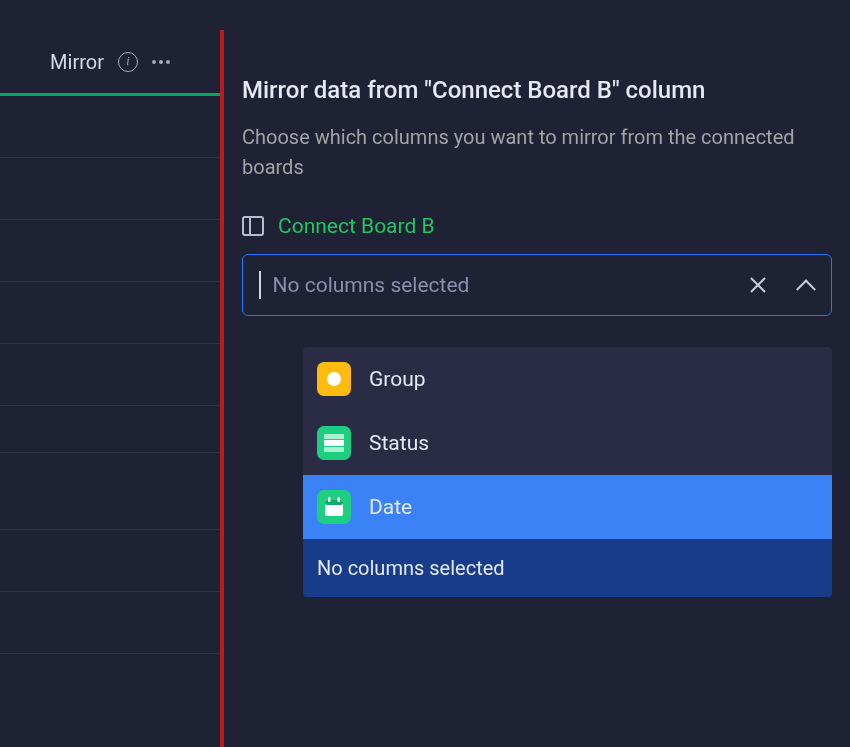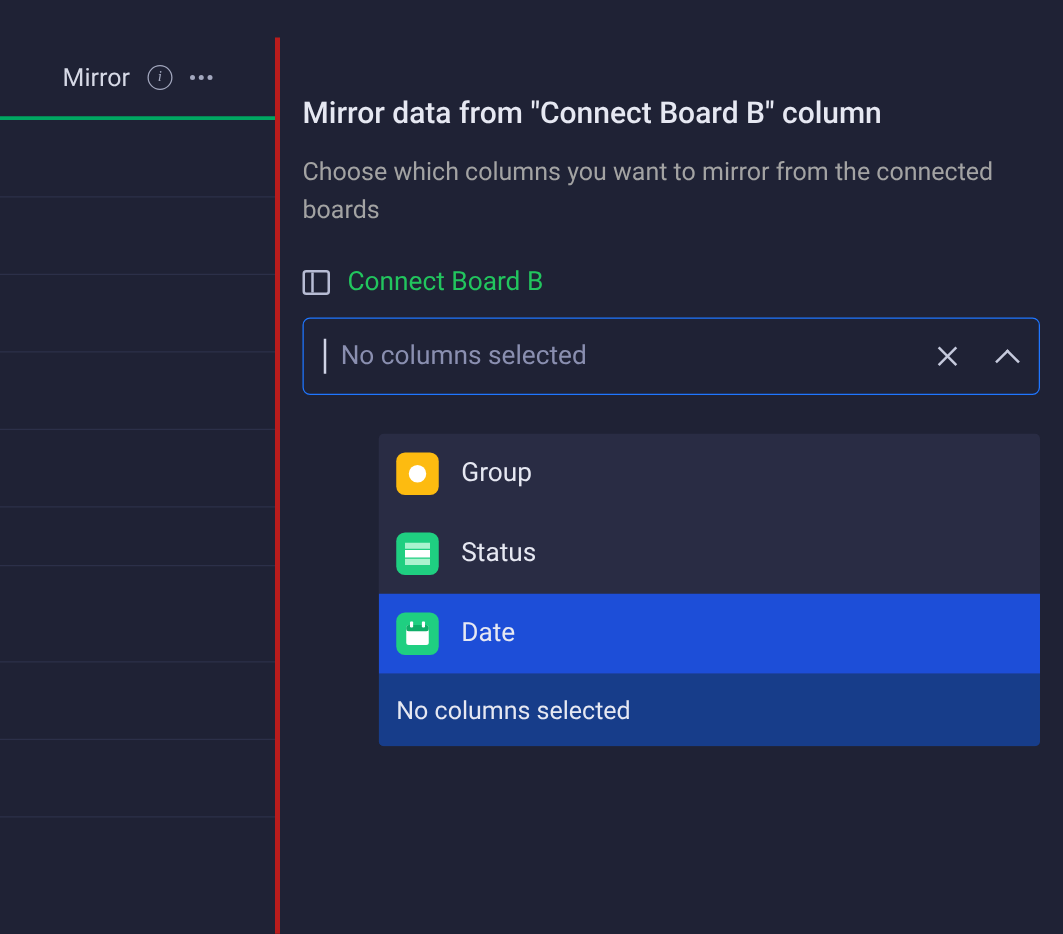--- a/index.html
+++ b/index.html
@@ -172,21 +172,21 @@
     height: 64px;
     display: flex;
     align-items: center;
     gap: 18px;
     padding: 0 14px;
     font-size: 21px;
     color: #e6e8f2;
     cursor: pointer;
   }
   .dropdown .option.hovered {
-    background: #1d4ed8;
+    background: #3b82f6;
   }
   .dropdown .footer {
     height: 58px;
     background: #173d8a;
     display: flex;
     align-items: center;
     padding: 0 14px;
     font-size: 20px;
     color: #e6e8f2;
   }

